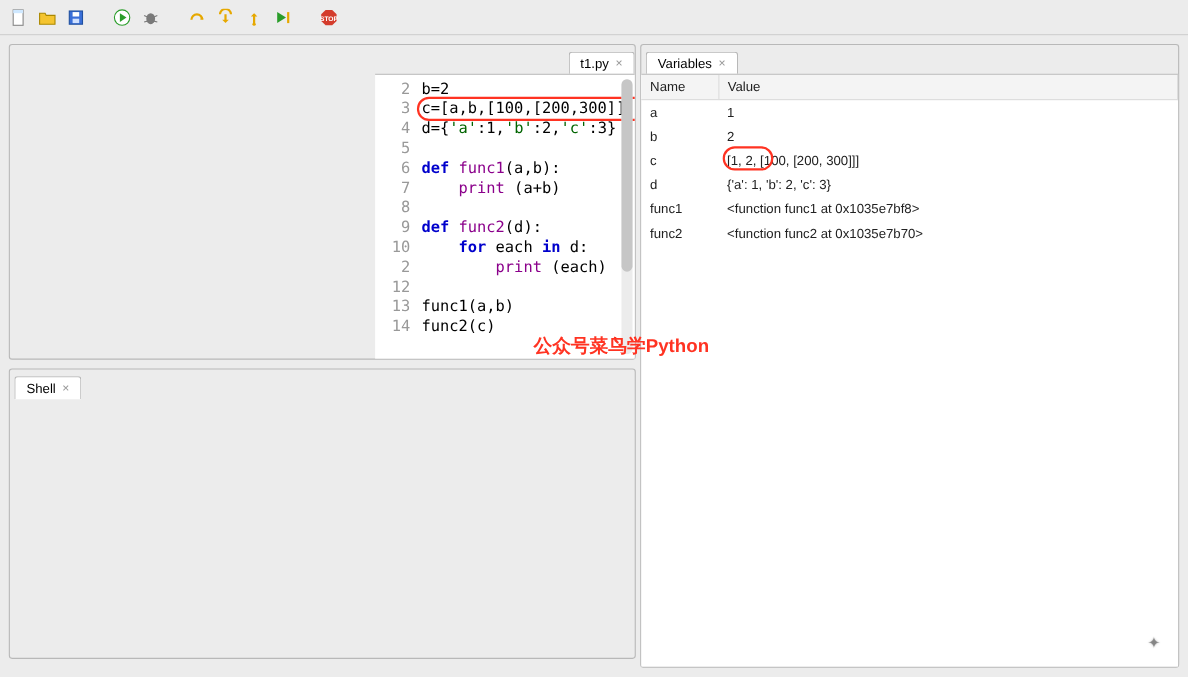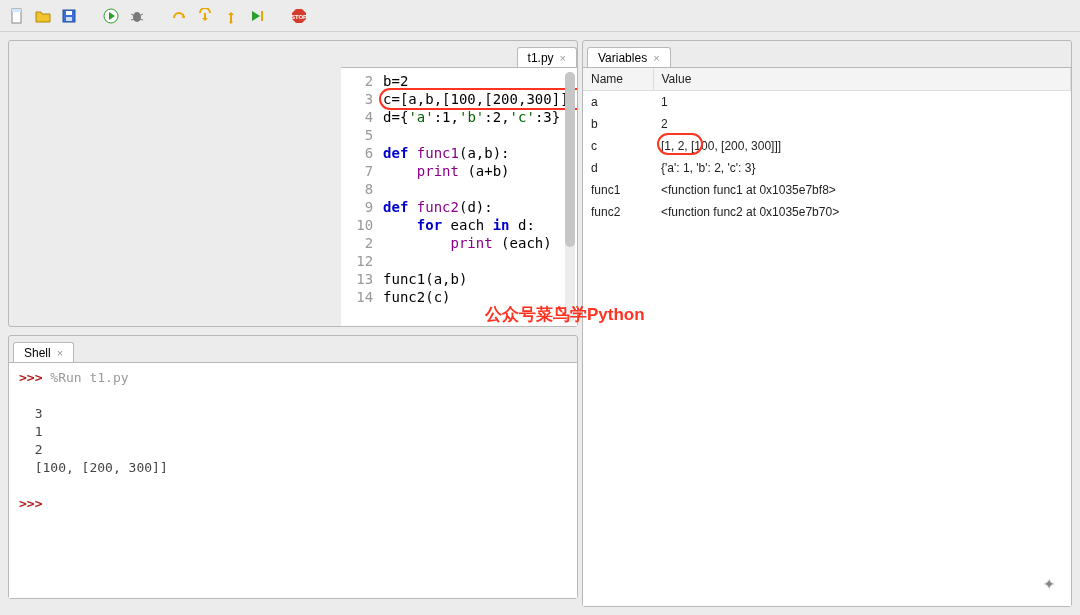--- a/index.html
+++ b/index.html
@@ -301,30 +301,20 @@
       </div>
     </div>
 
     <div class="panel shell-panel">
       <div class="tabbar">
         <div class="tab">
           <span>Shell</span>
           <span class="x">×</span>
         </div>
       </div>
-      <div class="panel-body">
-        <div class="shell-body"><span class="prompt">&gt;&gt;&gt; </span><span class="cmd">%Run t1.py</span>
-
-<span>  3</span>
-<span>  1</span>
-<span>  2</span>
-<span>  [100, [200, 300]]</span>
-
-<span class="prompt">&gt;&gt;&gt;</span></div>
-      </div>
     </div>
 
   </div>
 
   <div class="right-col">
     <div class="panel var-panel">
       <div class="tabbar">
         <div class="tab">
           <span>Variables</span>
           <span class="x">×</span>

